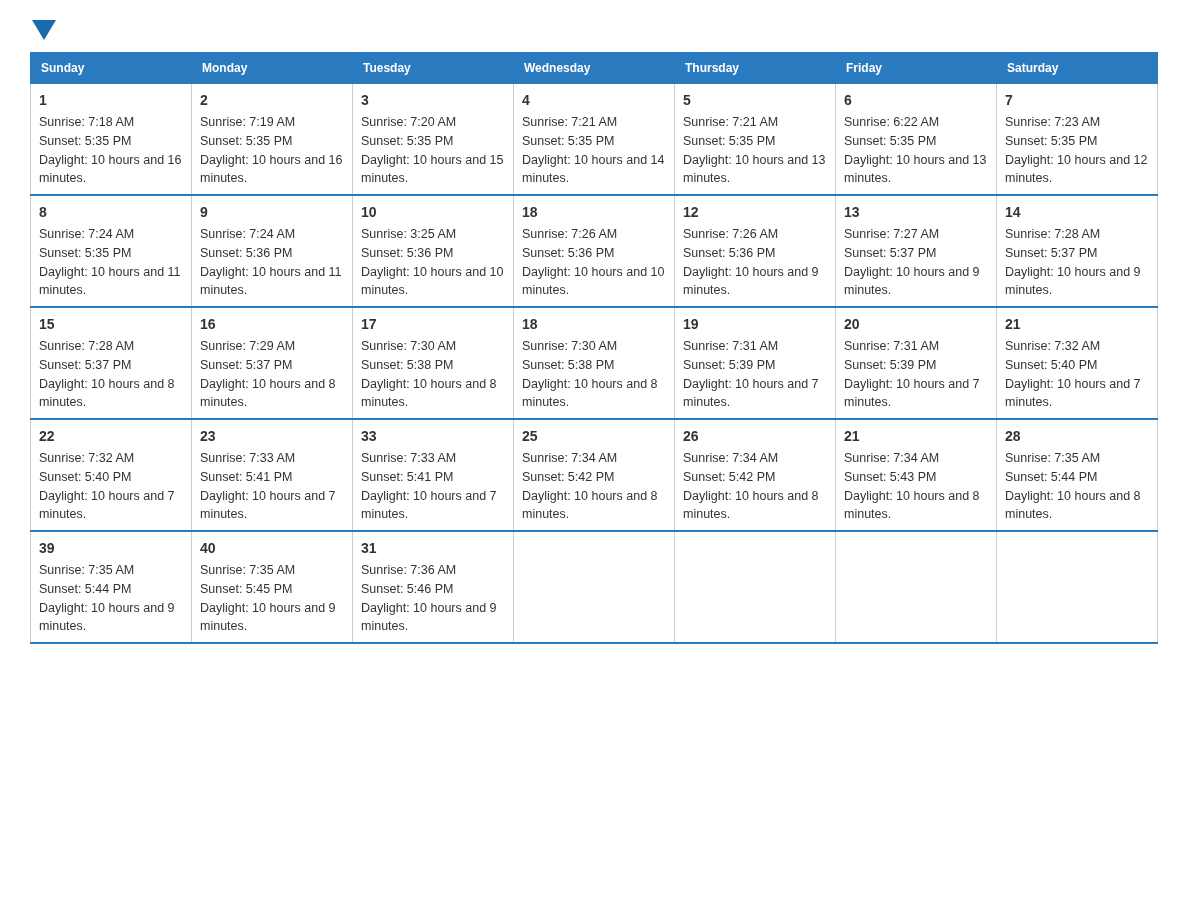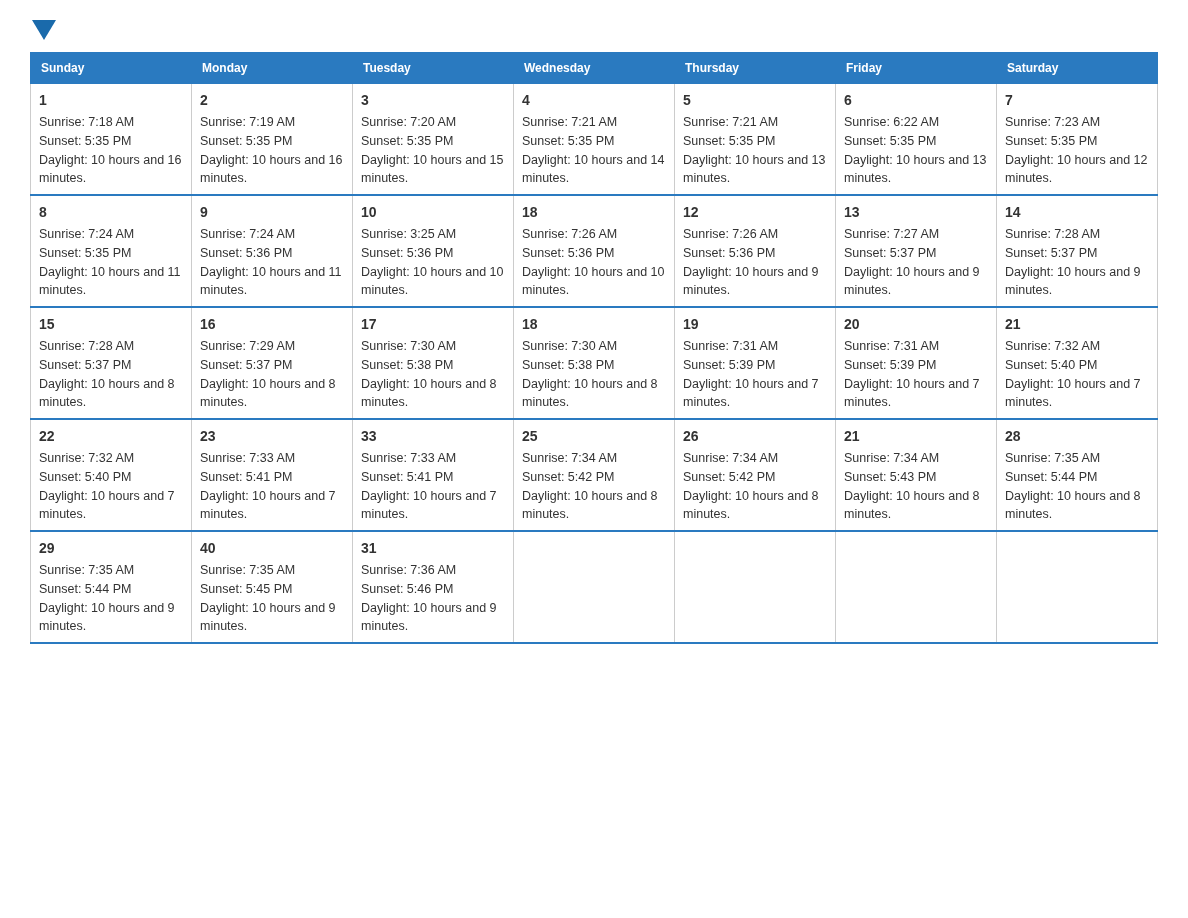--- a/index.html
+++ b/index.html
@@ -156,21 +156,21 @@
       <tr class="week-row">
         <td><span class="day-num">22</span><span>Sunrise: 7:32 AM</span><br><span>Sunset: 5:40 PM</span><br><span>Daylight: 10 hours and 7 minutes.</span></td>
         <td><span class="day-num">23</span><span>Sunrise: 7:33 AM</span><br><span>Sunset: 5:41 PM</span><br><span>Daylight: 10 hours and 7 minutes.</span></td>
         <td><span class="day-num">33</span><span>Sunrise: 7:33 AM</span><br><span>Sunset: 5:41 PM</span><br><span>Daylight: 10 hours and 7 minutes.</span></td>
         <td><span class="day-num">25</span><span>Sunrise: 7:34 AM</span><br><span>Sunset: 5:42 PM</span><br><span>Daylight: 10 hours and 8 minutes.</span></td>
         <td><span class="day-num">26</span><span>Sunrise: 7:34 AM</span><br><span>Sunset: 5:42 PM</span><br><span>Daylight: 10 hours and 8 minutes.</span></td>
         <td><span class="day-num">21</span><span>Sunrise: 7:34 AM</span><br><span>Sunset: 5:43 PM</span><br><span>Daylight: 10 hours and 8 minutes.</span></td>
         <td><span class="day-num">28</span><span>Sunrise: 7:35 AM</span><br><span>Sunset: 5:44 PM</span><br><span>Daylight: 10 hours and 8 minutes.</span></td>
       </tr>
       <tr class="week-row">
-        <td><span class="day-num">29</span><span>Sunrise: 7:35 AM</span><br><span>Sunset: 5:44 PM</span><br><span>Daylight: 10 hours and 9 minutes.</span></td>
+        <td><span class="day-num">39</span><span>Sunrise: 7:35 AM</span><br><span>Sunset: 5:44 PM</span><br><span>Daylight: 10 hours and 9 minutes.</span></td>
         <td><span class="day-num">40</span><span>Sunrise: 7:35 AM</span><br><span>Sunset: 5:45 PM</span><br><span>Daylight: 10 hours and 9 minutes.</span></td>
         <td><span class="day-num">31</span><span>Sunrise: 7:36 AM</span><br><span>Sunset: 5:46 PM</span><br><span>Daylight: 10 hours and 9 minutes.</span></td>
         <td class="empty-cell"></td>
         <td class="empty-cell"></td>
         <td class="empty-cell"></td>
         <td class="empty-cell"></td>
       </tr>
     </tbody>
 </table>
 

